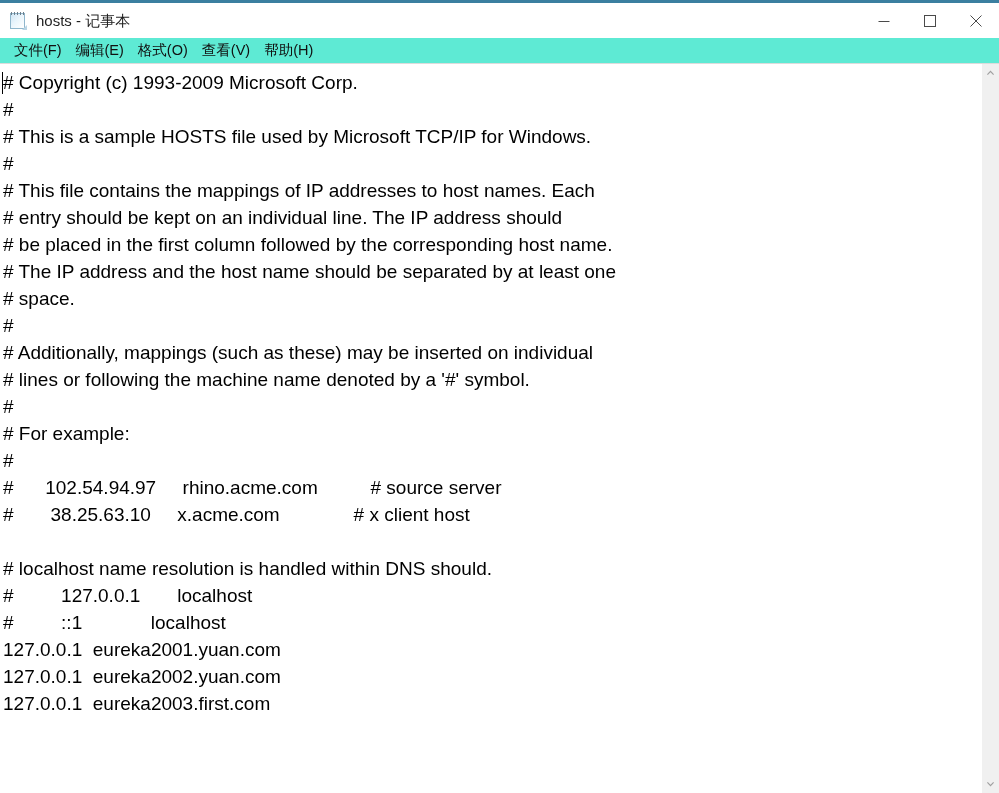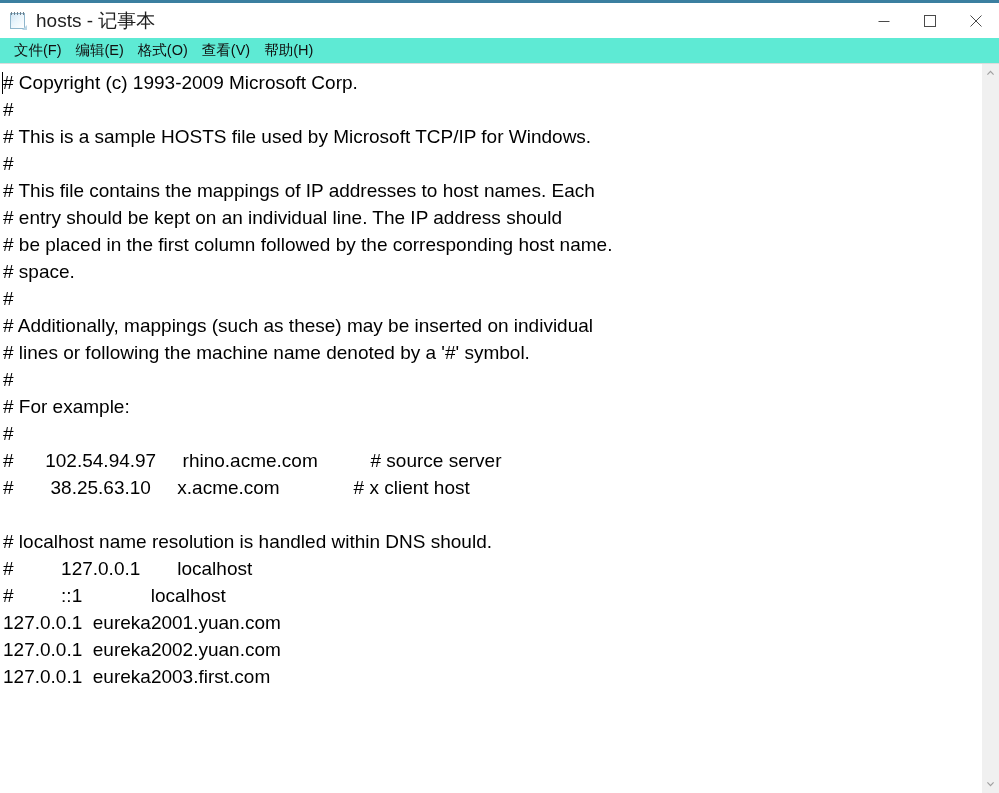--- a/index.html
+++ b/index.html
@@ -78,21 +78,21 @@
   .app-icon .fold {
     position: absolute;
     right: 0px;
     bottom: 0px;
     width: 0;
     height: 0;
     border-left: 5px solid transparent;
     border-bottom: 5px solid #b9d4e4;
   }
   .title-text {
-    font-size: 19px;
+    font-size: 15px;
     color: #1f1f1f;
     white-space: nowrap;
     line-height: 1;
   }
 
   
   .win-controls {
     position: absolute;
     right: 0;
     top: 0;
@@ -250,20 +250,21 @@
     <div class="textarea-wrap">
       <div class="caret"></div>
       <div class="text-lines" id="text-lines">
           <div class="text-line"># Copyright (c) 1993-2009 Microsoft Corp.</div>
           <div class="text-line">#</div>
           <div class="text-line"># This is a sample HOSTS file used by Microsoft TCP/IP for Windows.</div>
           <div class="text-line">#</div>
           <div class="text-line"># This file contains the mappings of IP addresses to host names. Each</div>
           <div class="text-line"># entry should be kept on an individual line. The IP address should</div>
           <div class="text-line"># be placed in the first column followed by the corresponding host name.</div>
+          <div class="text-line"># The IP address and the host name should be separated by at least one</div>
           <div class="text-line"># space.</div>
           <div class="text-line">#</div>
           <div class="text-line"># Additionally, mappings (such as these) may be inserted on individual</div>
           <div class="text-line"># lines or following the machine name denoted by a '#' symbol.</div>
           <div class="text-line">#</div>
           <div class="text-line"># For example:</div>
           <div class="text-line">#</div>
           <div class="text-line">#      102.54.94.97     rhino.acme.com          # source server</div>
           <div class="text-line">#       38.25.63.10     x.acme.com              # x client host</div>
           <div class="text-line"></div>

